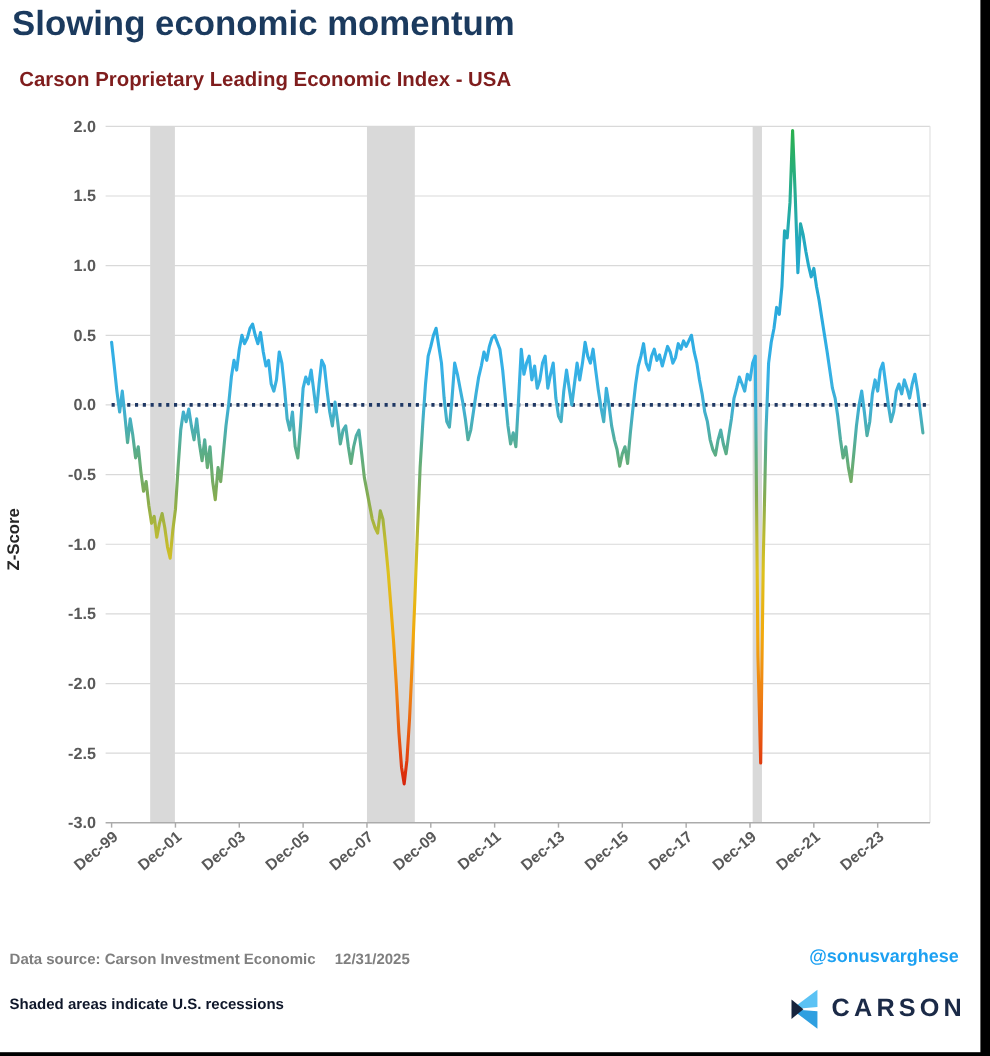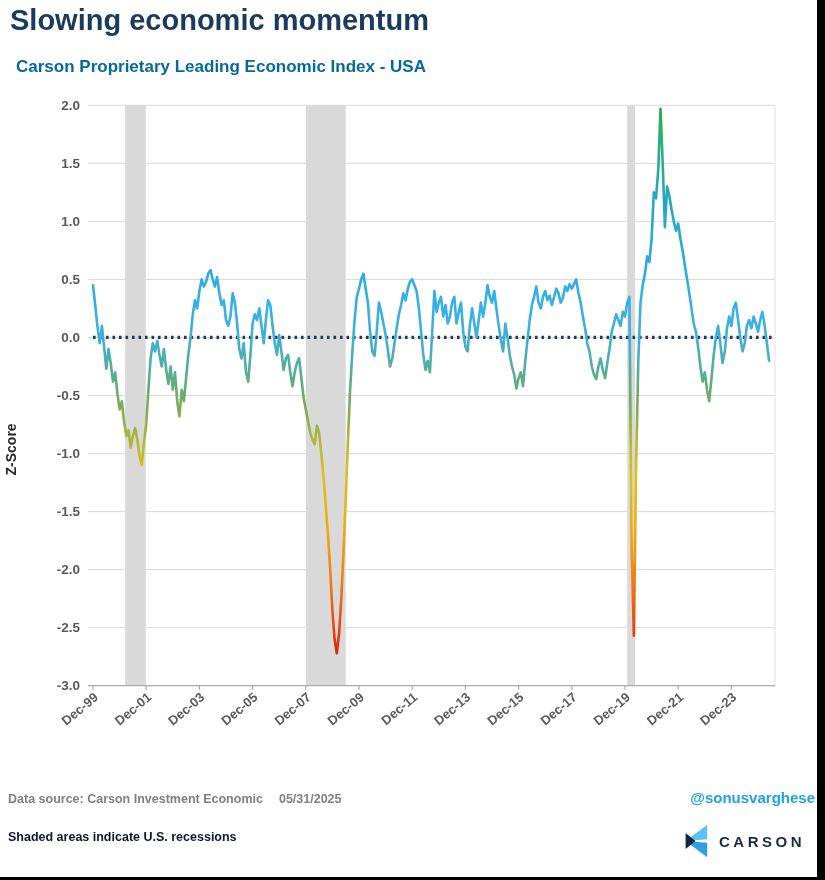--- a/index.html
+++ b/index.html
@@ -1,26 +1,26 @@
 <!DOCTYPE html>
 <html><head>
 <meta charset="utf-8">
 <style>
   html,body{margin:0;padding:0;background:#000;}
   .page{position:relative;width:817px;height:877px;background:#ffffff;overflow:hidden;
         font-family:"Liberation Sans","DejaVu Sans",sans-serif;}
   .title{position:absolute;left:10px;top:4px;font-size:29px;font-weight:bold;color:#1b3a5e;}
-  .subtitle{position:absolute;left:16px;top:57px;font-size:17px;font-weight:bold;color:#0369a1;}
+  .subtitle{position:absolute;left:16px;top:57px;font-size:17px;font-weight:bold;color:#7f1d1d;}
   .chart-svg{position:absolute;left:0;top:0;}
   .src-row{position:absolute;left:8px;top:792px;font-size:12.5px;font-weight:bold;color:#7f7f7f;}
   .src-date{margin-left:16px;}
   .note-row{position:absolute;left:8px;top:830px;font-size:12.5px;font-weight:bold;color:#0f172a;}
-  .handle{position:absolute;right:2px;top:789px;font-size:15px;font-weight:bold;color:#1da1f2;margin-left:25px;}
+  .handle{position:absolute;right:18px;top:789px;font-size:15px;font-weight:bold;color:#1da1f2;margin-left:25px;}
   .logo{position:absolute;right:12px;top:824px;display:flex;align-items:center;}
-  .logo-text{font-size:15px;font-weight:bold;color:#1b2a47;letter-spacing:3.5px;margin-left:10px;}
+  .logo-text{font-size:21px;font-weight:bold;color:#1b2a47;letter-spacing:3.5px;margin-left:10px;}
 </style>
 </head>
 <body>
 
 <div class="page">
   <div class="title">Slowing economic momentum</div>
   <div class="subtitle">Carson Proprietary Leading Economic Index - USA</div>
 
   <svg class="chart-svg" id="chart" width="817" height="877" viewBox="0 0 817 877">
       <defs>
@@ -92,21 +92,21 @@
       <text x="80" y="458.0400000000001" text-anchor="end" font-size="13.5" font-weight="bold" fill="#595959">-1.0</text>
       <text x="80" y="516.0800000000002" text-anchor="end" font-size="13.5" font-weight="bold" fill="#595959">-1.5</text>
       <text x="80" y="574.12" text-anchor="end" font-size="13.5" font-weight="bold" fill="#595959">-2.0</text>
       <text x="80" y="632.16" text-anchor="end" font-size="13.5" font-weight="bold" fill="#595959">-2.5</text>
       <text x="80" y="690.2" text-anchor="end" font-size="13.5" font-weight="bold" fill="#595959">-3.0</text>
       <text transform="translate(16,475.5) rotate(-90)" text-anchor="start" font-size="14" font-weight="bold" fill="#262626">Z-Score</text>
       <polyline points="93.0,285.2 95.2,305.0 97.4,325.9 99.7,343.3 101.9,325.9 104.1,346.7 106.3,368.8 108.5,349.1 110.7,363.0 113.0,381.6 115.2,372.3 117.4,393.2 119.6,409.4 121.8,401.3 124.0,421.0 126.3,436.1 128.5,430.3 130.7,447.7 132.9,436.1 135.1,428.0 137.3,439.6 139.6,455.9 141.8,465.1 144.0,441.9 146.2,424.5 148.4,389.7 150.6,358.4 152.8,343.3 155.1,351.4 157.3,340.9 159.5,354.9 161.7,366.5 163.9,349.1 166.2,370.0 168.4,383.9 170.6,366.5 172.8,389.7 175.0,372.3 177.2,401.3 179.4,416.4 181.7,389.7 183.9,401.3 186.1,378.1 188.3,354.9 190.5,337.5 192.8,314.2 195.0,300.3 197.2,308.4 199.4,291.0 201.6,279.4 203.8,286.4 206.1,281.7 208.3,273.6 210.5,270.1 212.7,279.4 214.9,286.4 217.1,277.1 219.4,293.3 221.6,305.0 223.8,300.3 226.0,320.0 228.2,325.9 230.4,316.6 232.7,293.3 234.9,302.6 237.1,323.5 239.3,349.1 241.5,358.4 243.7,343.3 246.0,372.3 248.2,381.6 250.4,354.9 252.6,323.5 254.8,314.2 257.0,320.0 259.3,308.4 261.5,325.9 263.7,343.3 265.9,320.0 268.1,300.3 270.3,305.0 272.6,325.9 274.8,343.3 277.0,354.9 279.2,335.1 281.4,351.4 283.6,370.0 285.9,358.4 288.1,354.9 290.3,372.3 292.5,386.2 294.7,372.3 296.9,363.0 299.1,358.4 301.4,378.1 303.6,397.8 305.8,409.4 308.0,421.0 310.2,432.6 312.5,439.6 314.7,444.3 316.9,425.7 319.1,432.6 321.3,453.5 323.5,476.8 325.8,505.8 328.0,534.8 330.2,569.6 332.4,610.2 334.6,639.3 336.8,653.2 339.1,633.5 341.3,598.6 343.5,552.2 345.7,500.0 347.9,441.9 350.1,389.7 352.4,351.4 354.6,320.0 356.8,296.8 359.0,288.7 361.2,279.4 363.4,273.6 365.7,288.7 367.9,302.6 370.1,331.7 372.3,351.4 374.5,356.0 376.7,331.7 378.9,302.6 381.2,311.9 383.4,323.5 385.6,335.1 387.8,349.1 390.0,366.5 392.3,358.4 394.5,343.3 396.7,328.2 398.9,314.2 401.1,305.0 403.3,293.3 405.6,300.3 407.8,288.7 410.0,281.7 412.2,279.4 414.4,285.2 416.6,291.0 418.9,308.4 421.1,331.7 423.3,354.9 425.5,370.0 427.7,360.7 429.9,372.3 432.2,331.7 434.4,291.0 436.6,311.9 438.8,302.6 441.0,296.8 443.2,316.6 445.5,305.0 447.7,323.5 449.9,316.6 452.1,302.6 454.3,296.8 456.5,323.5 458.8,311.9 461.0,302.6 463.2,331.7 465.4,346.7 467.6,351.4 469.8,325.9 472.1,308.4 474.3,323.5 476.5,337.5 478.7,320.0 480.9,302.6 483.1,316.6 485.4,302.6 487.6,285.2 489.8,296.8 492.0,302.6 494.2,291.0 496.4,308.4 498.7,325.9 500.9,339.8 503.1,351.4 505.3,323.5 507.5,337.5 509.7,354.9 512.0,366.5 514.2,374.6 516.4,388.5 518.6,378.1 520.8,372.3 523.0,386.2 525.3,360.7 527.5,339.8 529.7,320.0 531.9,305.0 534.1,296.8 536.3,286.4 538.5,302.6 540.8,308.4 543.0,296.8 545.2,291.0 547.4,300.3 549.6,295.7 551.9,305.0 554.1,296.8 556.3,288.7 558.5,293.3 560.7,302.6 562.9,298.0 565.2,286.4 567.4,291.0 569.6,284.1 571.8,288.7 574.0,284.1 576.2,279.4 578.5,293.3 580.7,302.6 582.9,316.6 585.1,328.2 587.3,343.3 589.5,351.4 591.8,366.5 594.0,374.6 596.2,379.2 598.4,366.5 600.6,358.4 602.8,370.0 605.1,378.1 607.3,363.0 609.5,349.1 611.7,331.7 613.9,323.5 616.1,314.2 618.4,320.0 620.6,325.9 622.8,311.9 625.0,316.6 627.2,302.6 629.4,296.8 631.6,546.4 633.9,635.8 636.1,465.1 638.3,360.7 640.5,302.6 642.7,285.2 645.0,273.6 647.2,256.2 649.4,262.0 651.6,238.8 653.8,192.4 656.0,198.2 658.3,169.1 660.5,108.8 662.7,163.3 664.9,227.2 667.1,186.6 669.3,195.8 671.6,209.8 673.8,221.4 676.0,230.7 678.2,223.7 680.4,238.8 682.6,250.4 684.9,265.5 687.1,279.4 689.3,293.3 691.5,308.4 693.7,323.5 695.9,331.7 698.1,346.7 700.4,366.5 702.6,381.6 704.8,372.3 707.0,389.7 709.2,401.3 711.5,378.1 713.7,354.9 715.9,337.5 718.1,325.9 720.3,343.3 722.5,363.0 724.8,351.4 727.0,328.2 729.2,316.6 731.4,325.9 733.6,308.4 735.8,302.6 738.1,320.0 740.3,337.5 742.5,351.4 744.7,343.3 746.9,325.9 749.1,320.0 751.4,328.2 753.6,316.6 755.8,323.5 758.0,331.7 760.2,320.0 762.4,311.9 764.7,325.9 766.9,343.3 769.1,360.7" fill="none" stroke="url(#lineGrad)" stroke-width="2.6" stroke-linejoin="round" stroke-linecap="round"></polyline>
     </svg>
 
   <div class="src-row">
-    <span>Data source: Carson Investment Economic</span><span class="src-date">05/31/2025</span>
+    <span>Data source: Carson Investment Economic</span><span class="src-date">12/31/2025</span>
   </div>
   <div class="handle">@sonusvarghese</div>
   <div class="note-row">Shaded areas indicate U.S. recessions</div>
 
   <div class="logo">
     <svg width="27" height="34" viewBox="0 0 30 36">
       <polygon points="28,0 28,16 4,18" fill="#5bc2f4"></polygon>
       <polygon points="28,36 28,20 4,18" fill="#2e9fe0"></polygon>
       <polygon points="4,9 15,18 4,27" fill="#16243d"></polygon>
     </svg>

